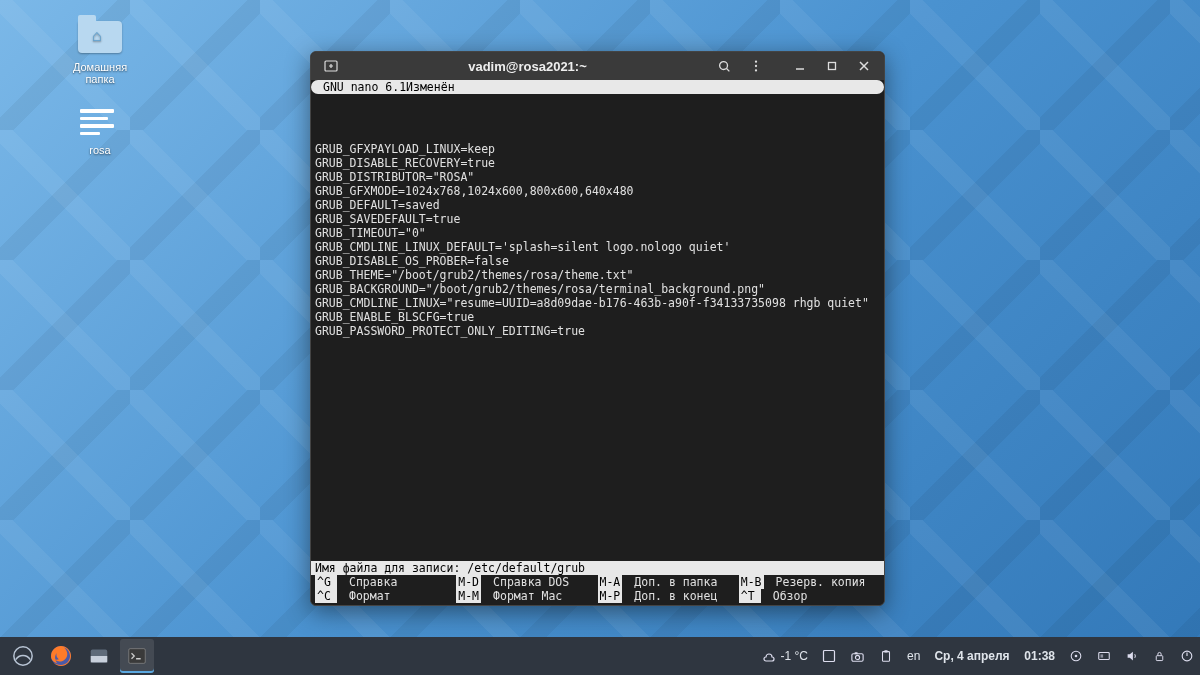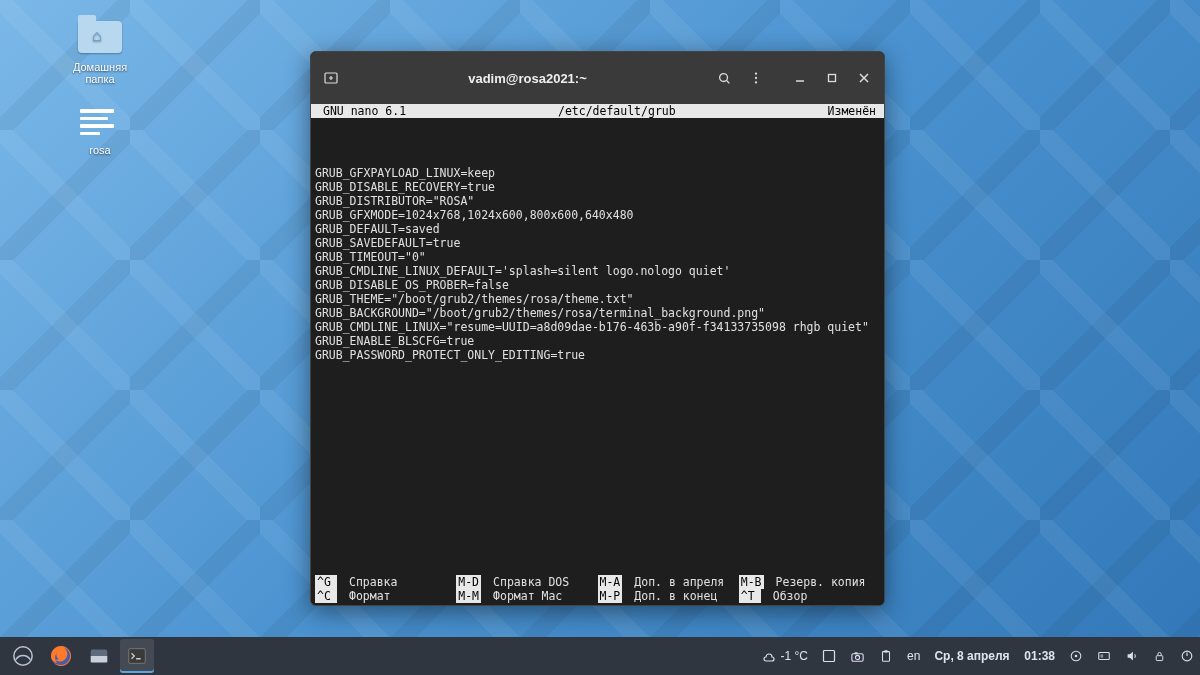--- a/index.html
+++ b/index.html
@@ -99,21 +99,21 @@
   height: 555px;
   background: #2a2a2a;
   border-radius: 6px;
   box-shadow: 0 6px 24px rgba(0,0,0,0.45);
   display: flex;
   flex-direction: column;
   overflow: hidden;
   border: 1px solid #444;
 }
 .titlebar {
-  height: 52px;
+  height: 28px;
   background: #3a3a3a;
   display: flex;
   align-items: center;
   padding: 0 6px;
   gap: 4px;
 }
 .tb-btn {
   width: 28px;
   height: 28px;
   border-radius: 4px;
@@ -141,20 +141,21 @@
   display: flex;
   flex-direction: column;
   line-height: 14px;
 }
 .nano-header {
   background: #e8e8e8;
   color: #000;
   display: flex;
   padding: 0 4px;
   height: 14px;
+  border-radius: 7px;
 }
 .nh-left { padding-left: 8px; }
 .nh-center { flex:1; text-align:center; }
 .nh-right { padding-right: 4px; text-align: right; }
 
 .nano-content {
   flex: 1;
   padding: 0 4px;
   white-space: pre;
   overflow: hidden;
@@ -290,49 +291,49 @@
     <div class="tb-btn">
       <svg width="12" height="12" viewBox="0 0 12 12">
           <path d="M2 2l8 8M10 2l-8 8" stroke="#ddd" stroke-width="1.5"></path>
         </svg>
     </div>
   </div>
 
   <div class="terminal-body">
     <div class="nano-header">
       <span class="nh-left">GNU nano 6.1</span>
-      <span class="nh-center">/etc/default/grub</span>
       <span class="nh-right">Изменён</span>
     </div>
     <div class="nano-content">GRUB_GFXPAYLOAD_LINUX=keep
 GRUB_DISABLE_RECOVERY=true
 GRUB_DISTRIBUTOR="ROSA"
 GRUB_GFXMODE=1024x768,1024x600,800x600,640x480
 GRUB_DEFAULT=saved
 GRUB_SAVEDEFAULT=true
 GRUB_TIMEOUT="0"
 GRUB_CMDLINE_LINUX_DEFAULT='splash=silent logo.nologo quiet'
 GRUB_DISABLE_OS_PROBER=false
 GRUB_THEME="/boot/grub2/themes/rosa/theme.txt"
 GRUB_BACKGROUND="/boot/grub2/themes/rosa/terminal_background.png"
 GRUB_CMDLINE_LINUX="resume=UUID=a8d09dae-b176-463b-a90f-f34133735098 rhgb quiet"
 GRUB_ENABLE_BLSCFG=true
 GRUB_PASSWORD_PROTECT_ONLY_EDITING=true</div>
+    <div class="nano-prompt">Имя файла для записи: /etc/default/grub</div>
     <div class="nano-help" id="nano-help">
         <div class="help-item">
           <span class="help-key">^G</span>
           <span class="help-label">Справка</span>
         </div>
         <div class="help-item">
           <span class="help-key">M-D</span>
           <span class="help-label">Справка DOS</span>
         </div>
         <div class="help-item">
           <span class="help-key">M-A</span>
-          <span class="help-label">Доп. в апреля</span>
+          <span class="help-label">Доп. в папка</span>
         </div>
         <div class="help-item">
           <span class="help-key">M-B</span>
           <span class="help-label">Резерв. копия</span>
         </div>
         <div class="help-item">
           <span class="help-key">^C</span>
           <span class="help-label">Формат</span>
         </div>
         <div class="help-item">
@@ -399,21 +400,21 @@
     <div class="tray-item">
       <svg width="14" height="14" viewBox="0 0 16 16">
           <rect x="4" y="3" width="8" height="11" rx="1" fill="none" stroke="#dde" stroke-width="1.2"></rect>
           <rect x="6" y="1.5" width="4" height="2.5" rx="0.8" fill="#dde"></rect>
         </svg>
     </div>
     <div class="tray-item">
       <span>en</span>
     </div>
     <div class="tray-item clock">
-      <span>Ср, 8 апреля</span>&nbsp;&nbsp;<span>01:38</span>
+      <span>Ср, 4 апреля</span>&nbsp;&nbsp;<span>01:38</span>
     </div>
     <div class="tray-item">
       <svg width="14" height="14" viewBox="0 0 16 16">
           <circle cx="8" cy="8" r="5.5" fill="none" stroke="#dde" stroke-width="1.2"></circle>
           <circle cx="8" cy="8" r="1.5" fill="#dde"></circle>
         </svg>
     </div>
     <div class="tray-item">
       <svg width="14" height="14" viewBox="0 0 16 16">
           <rect x="2" y="4" width="12" height="8" rx="1" fill="none" stroke="#dde" stroke-width="1.2"></rect>

